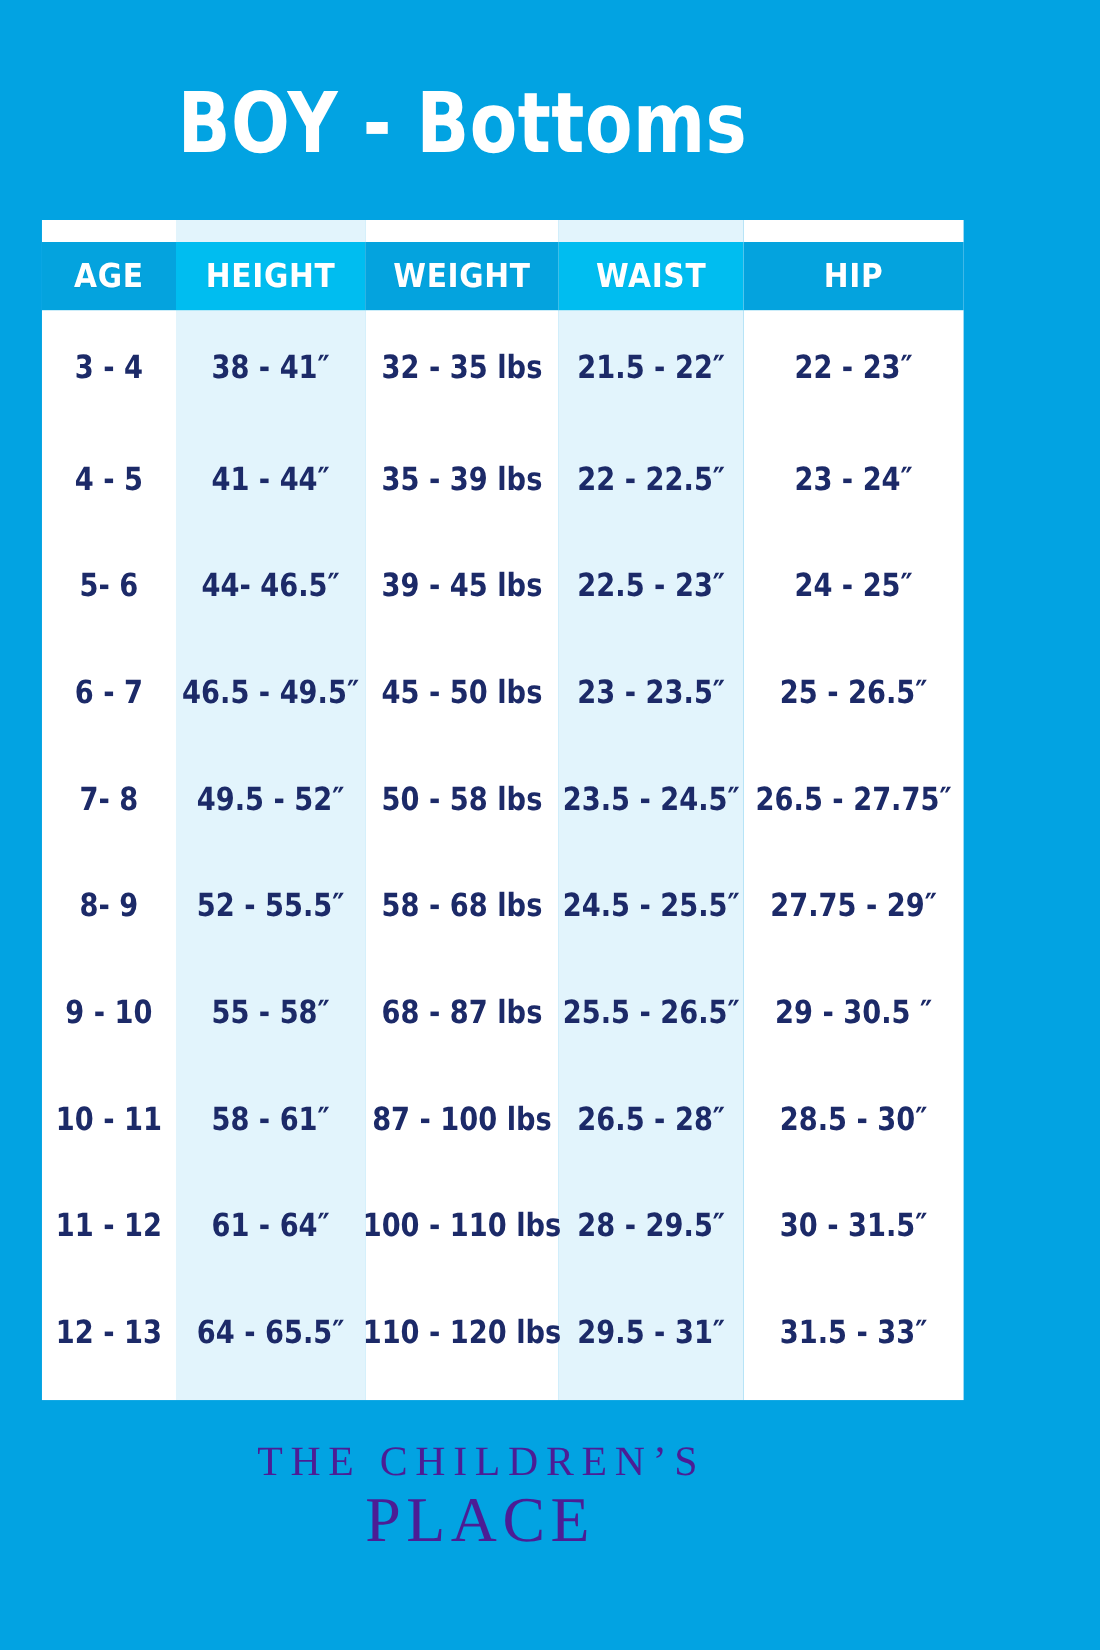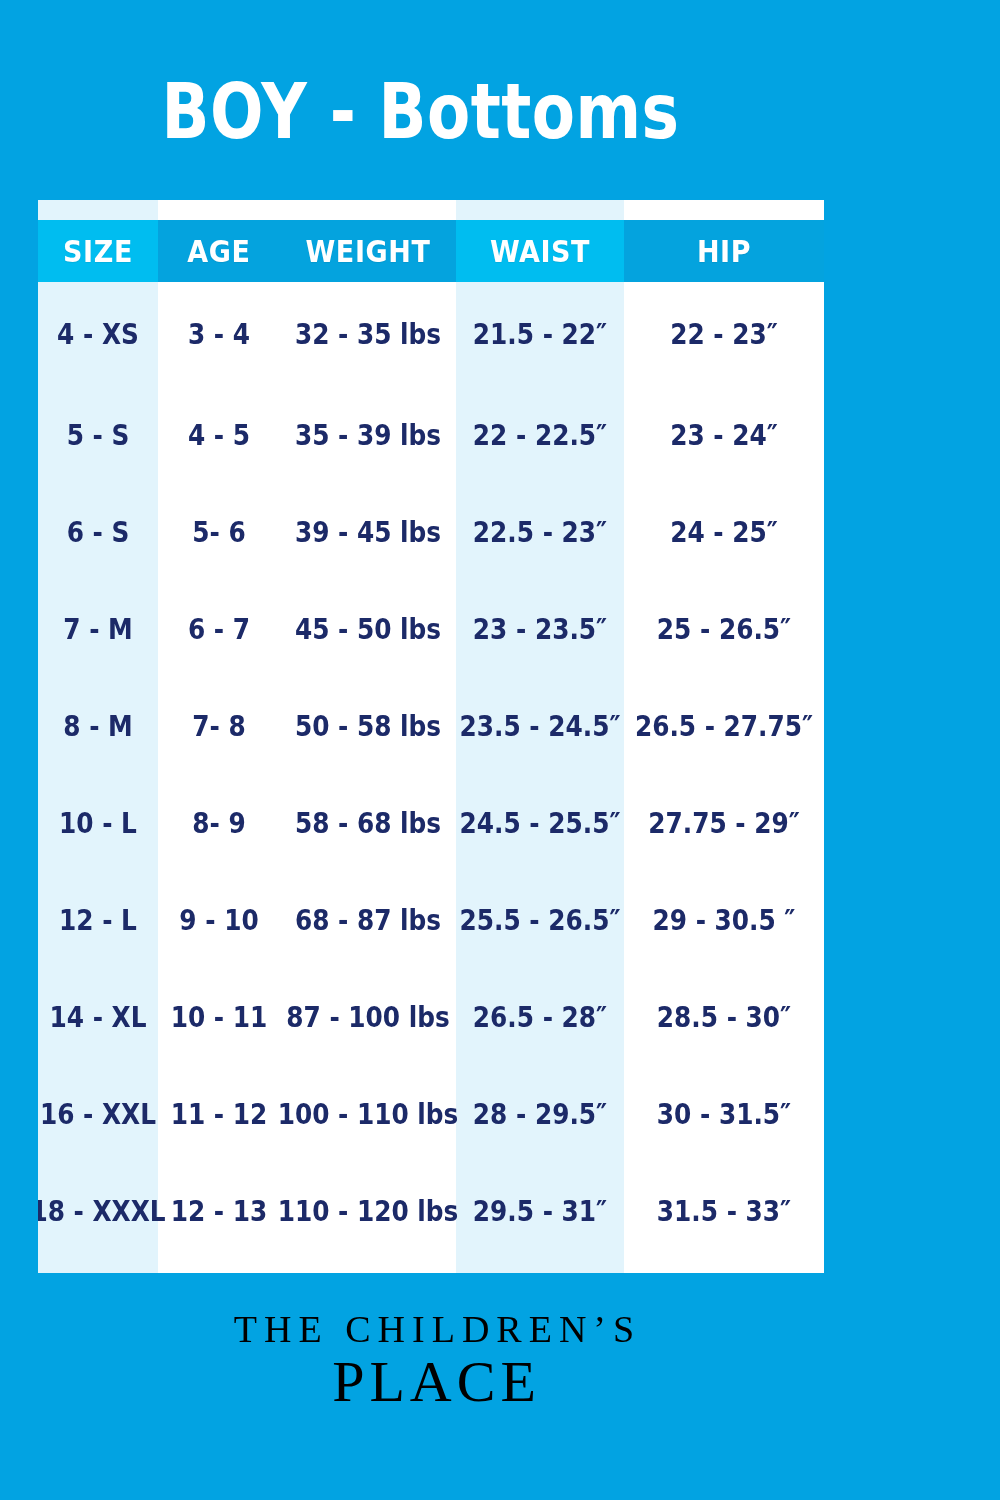--- a/index.html
+++ b/index.html
@@ -98,21 +98,21 @@
   }
   .cell.first { flex: 0 0 104px; height: 104px; }
 
   
   .logo {
     position: absolute;
     left: 0;
     top: 1310px;
     width: 868px;
     text-align: center;
-    color: #000000;
+    color: #4c1d95;
     font-family: "Liberation Serif", "DejaVu Serif", serif;
   }
   .logo-top {
     font-size: 38px;
     letter-spacing: 7px;
     line-height: 1.05;
     padding-left: 7px;
   }
   .logo-bottom {
     font-size: 58px;
@@ -124,50 +124,50 @@
 </style>
 </head>
 <body>
 
 <div class="title-wrap">
   <div class="title">BOY - Bottoms</div>
 </div>
 
 <div class="table-card">
 
-  <div class="col tinted col-size">
-    <div class="cap"></div>
-    <div class="hcell light">SIZE</div>
-    <div class="cell first">4 - XS</div>
-    <div class="cell">5 - S</div>
-    <div class="cell">6 - S</div>
-    <div class="cell">7 - M</div>
-    <div class="cell">8 - M</div>
-    <div class="cell">10 - L</div>
-    <div class="cell">12 - L</div>
-    <div class="cell">14 - XL</div>
-    <div class="cell">16 - XXL</div>
-    <div class="cell">18 - XXXL</div>
-  </div>
 
   <div class="col col-age">
     <div class="cap"></div>
     <div class="hcell dark">AGE</div>
     <div class="cell first">3 - 4</div>
     <div class="cell">4 - 5</div>
     <div class="cell">5- 6</div>
     <div class="cell">6 - 7</div>
     <div class="cell">7- 8</div>
     <div class="cell">8- 9</div>
     <div class="cell">9 - 10</div>
     <div class="cell">10 - 11</div>
     <div class="cell">11 - 12</div>
     <div class="cell">12 - 13</div>
   </div>
 
+  <div class="col tinted col-height">
+    <div class="cap"></div>
+    <div class="hcell light">HEIGHT</div>
+    <div class="cell first">38 - 41″</div>
+    <div class="cell">41 - 44″</div>
+    <div class="cell">44- 46.5″</div>
+    <div class="cell">46.5 - 49.5″</div>
+    <div class="cell">49.5 - 52″</div>
+    <div class="cell">52 - 55.5″</div>
+    <div class="cell">55 - 58″</div>
+    <div class="cell">58 - 61″</div>
+    <div class="cell">61 - 64″</div>
+    <div class="cell">64 - 65.5″</div>
+  </div>
 
   <div class="col col-weight">
     <div class="cap"></div>
     <div class="hcell dark">WEIGHT</div>
     <div class="cell first">32 - 35 lbs</div>
     <div class="cell">35 - 39 lbs</div>
     <div class="cell">39 - 45 lbs</div>
     <div class="cell">45 - 50 lbs</div>
     <div class="cell">50 - 58 lbs</div>
     <div class="cell">58 - 68 lbs</div>

